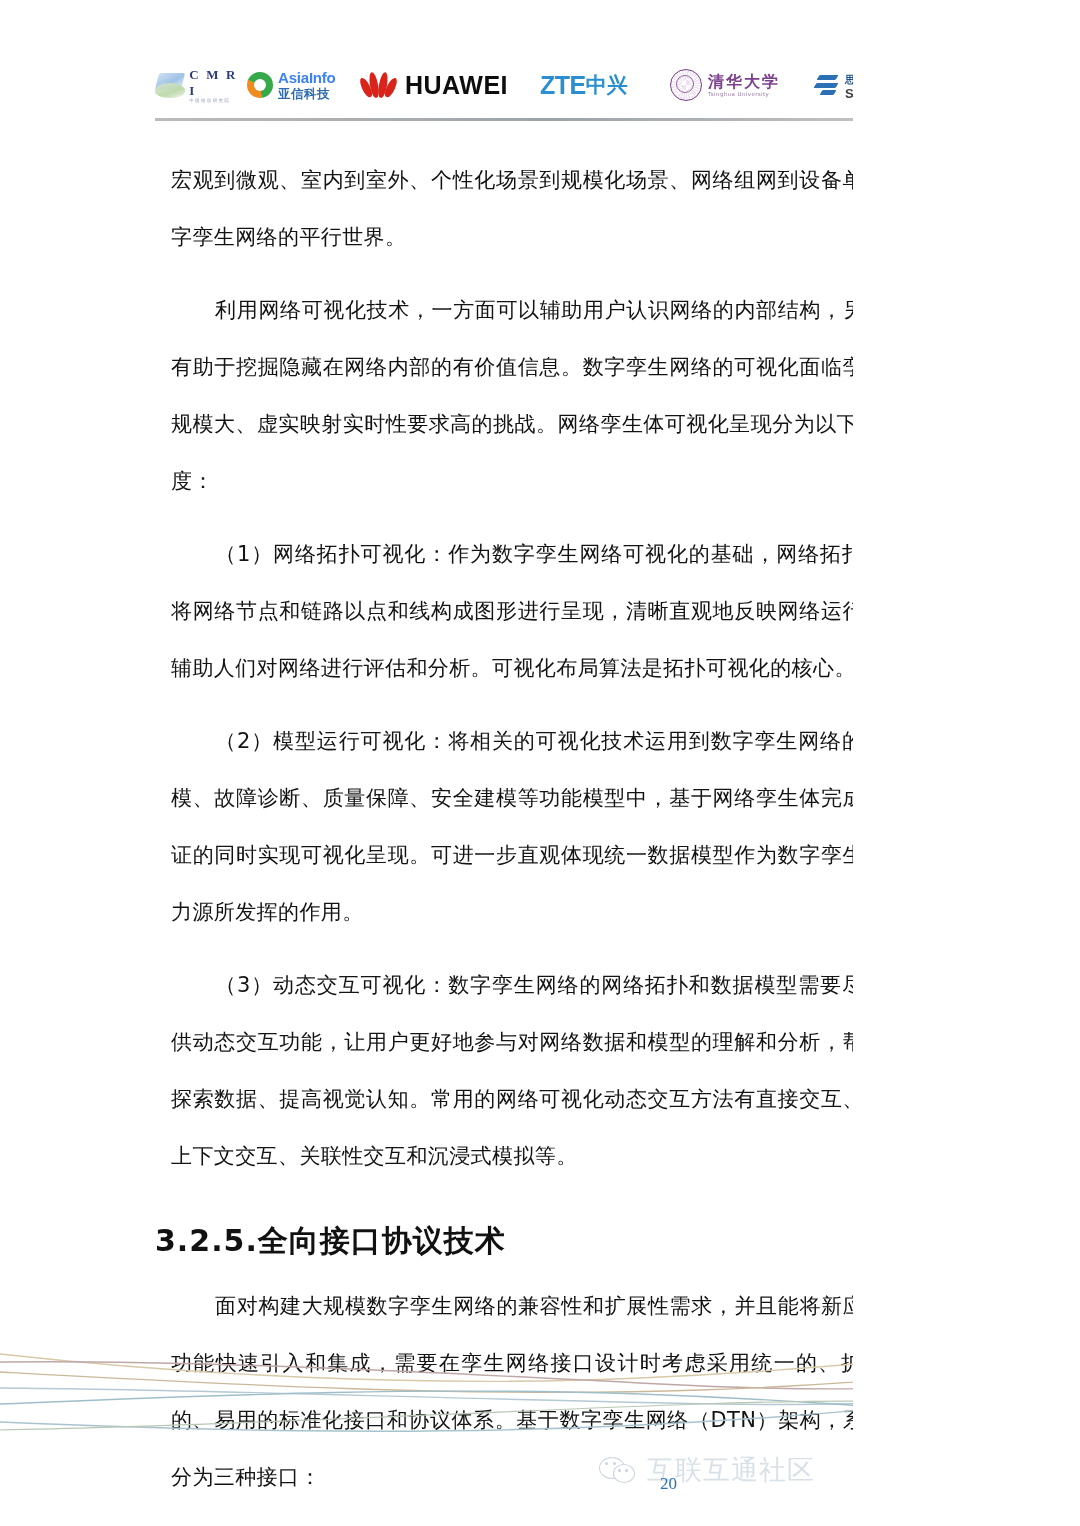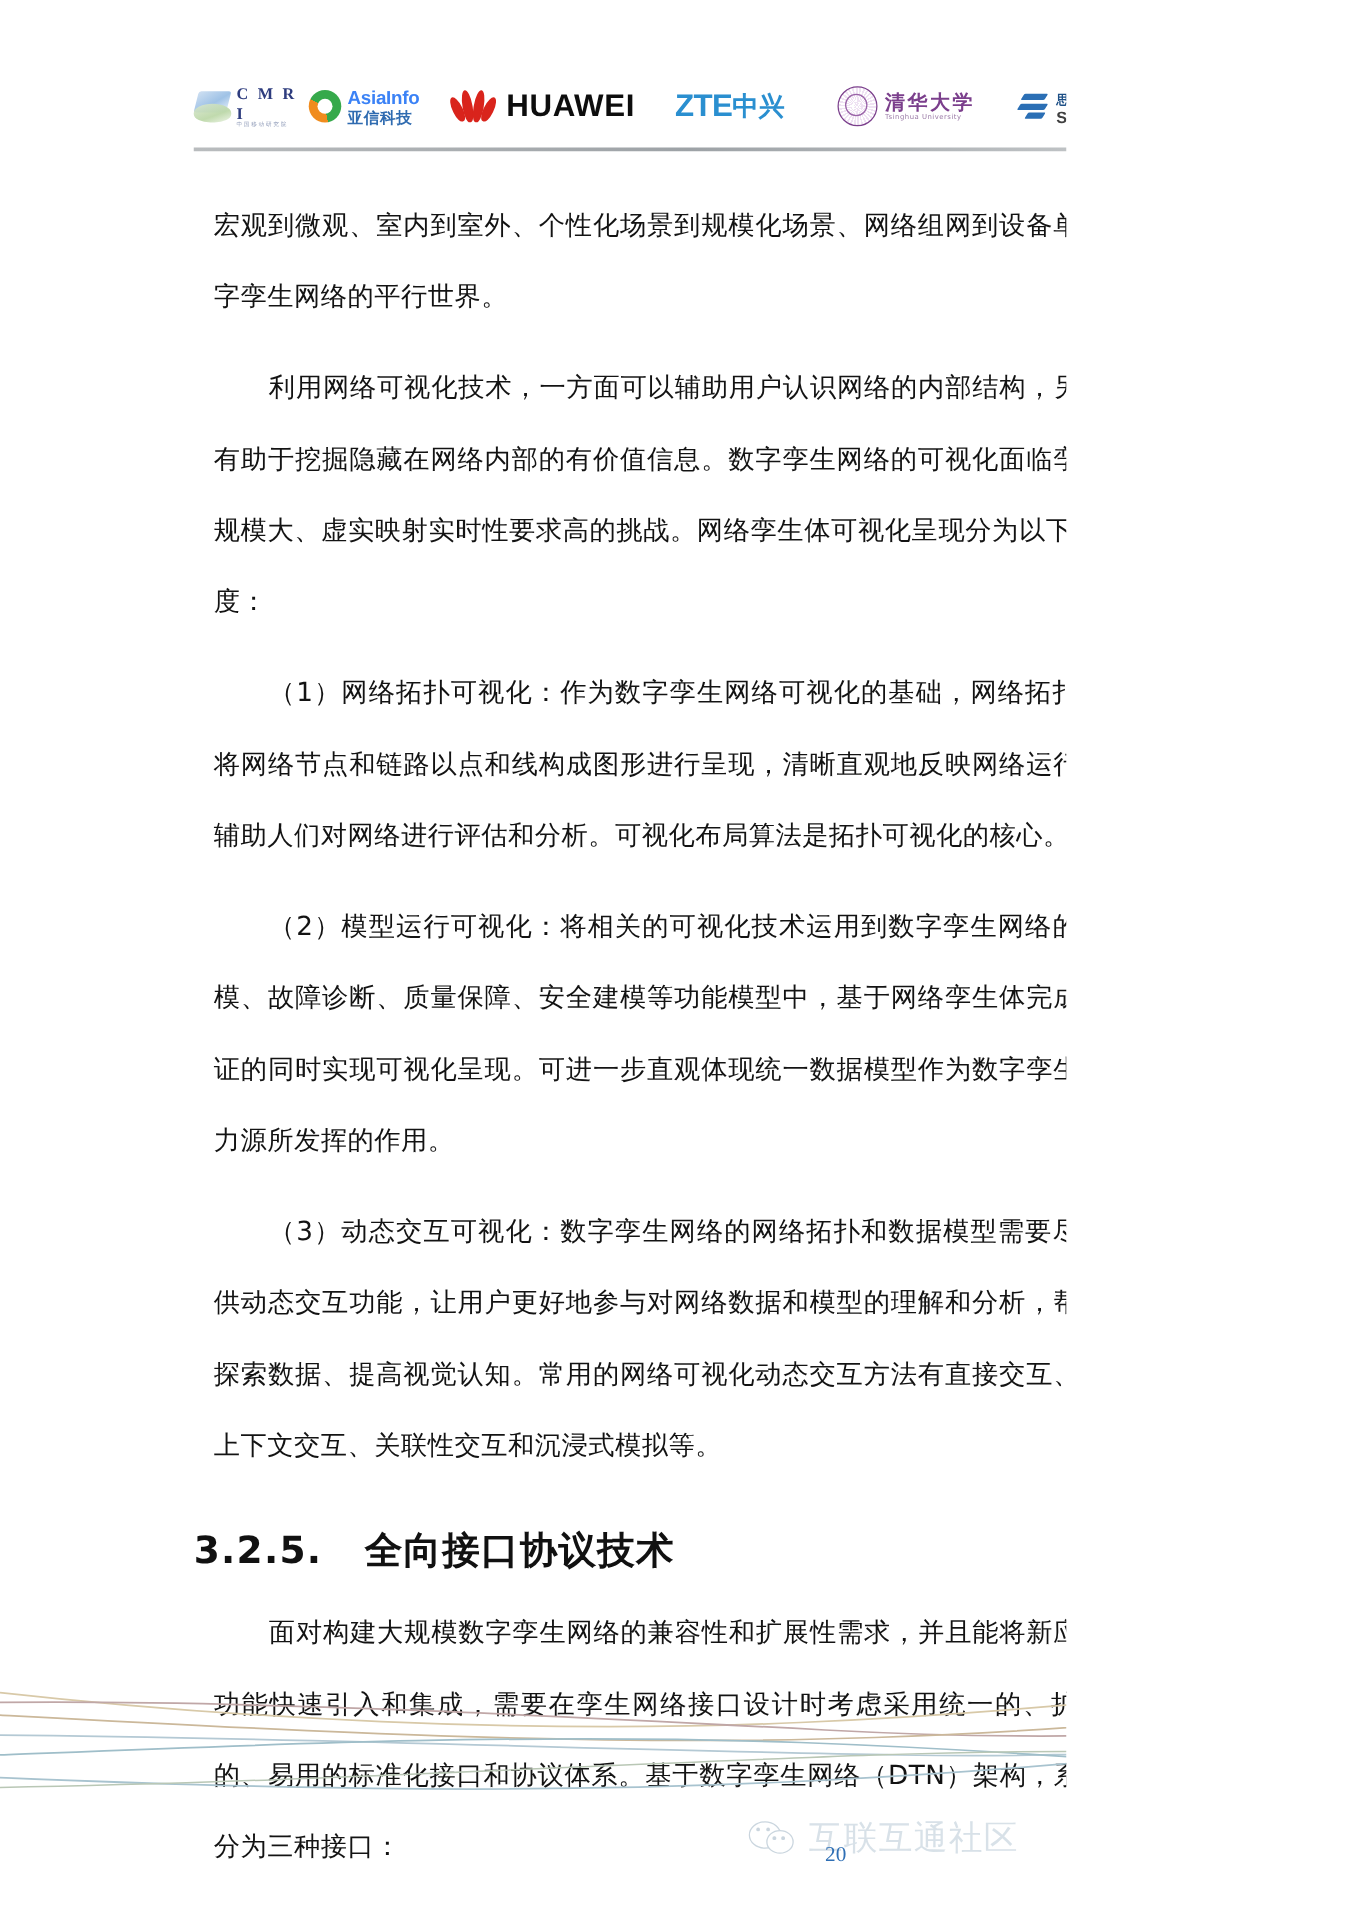--- a/index.html
+++ b/index.html
@@ -188,21 +188,21 @@
 
   h2.section-heading {
     font-size: 30px;
     font-weight: 700;
     color: #111111;
     margin: 36px 0 18px 0;
     letter-spacing: 1px;
     line-height: 1.3;
     font-family: "DejaVu Sans", "Liberation Sans", sans-serif;
   }
-  h2.section-heading .num { margin-right: 34px; }
+  h2.section-heading .num { }
 
   
   .footer-waves {
     position: absolute;
     left: 0;
     bottom: 0;
     width: 1080px;
     height: 200px;
     pointer-events: none;
   }

